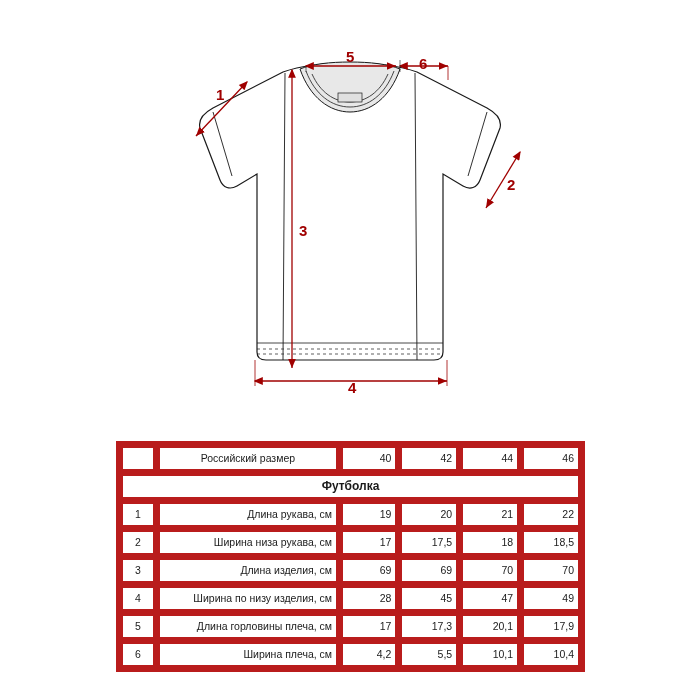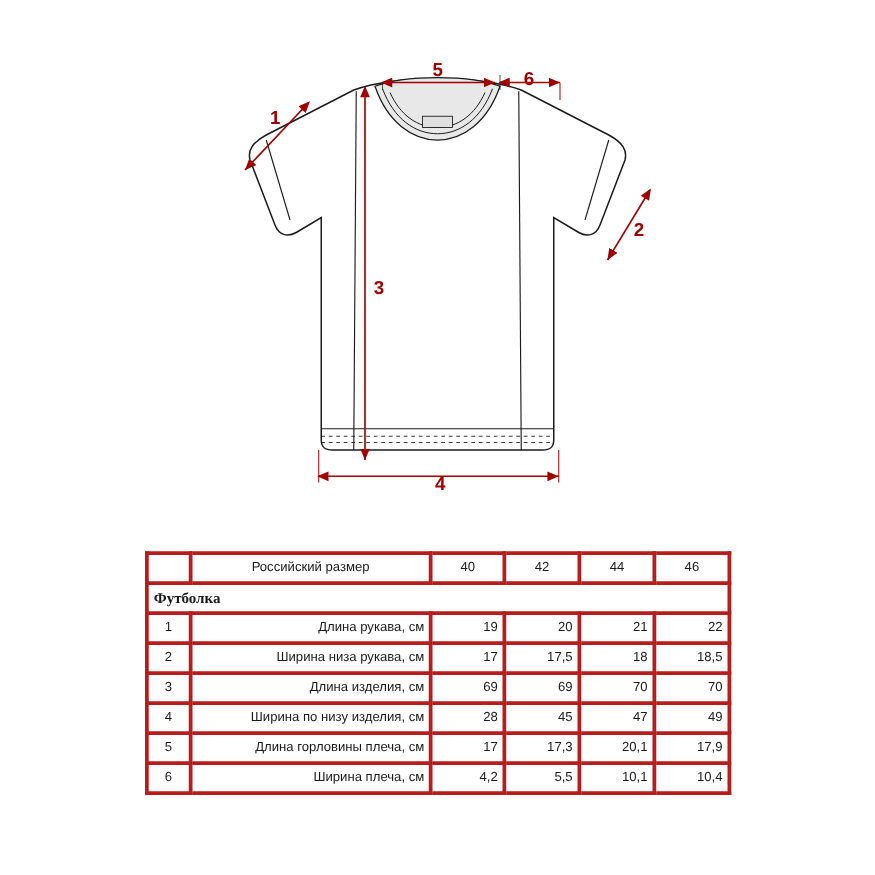--- a/index.html
+++ b/index.html
@@ -27,21 +27,21 @@
     top: 441px;
     width: 469px;
   }
   table.size-table {
     border-collapse: collapse;
     width: 469px;
     font-size: 10.5px;
     color: #1a1a1a;
   }
   table.size-table td {
-    border: 3px solid #b91c1c;
+    border: 7px solid #b91c1c;
     padding: 2px 4px;
     height: 17px;
     line-height: 13px;
   }
   td.col-num {
     width: 28px;
     text-align: center;
   }
   td.col-name {
     width: 213px;
@@ -50,27 +50,27 @@
   }
   td.col-val {
     width: 56px;
     text-align: right;
   }
   td.header-label {
     text-align: center;
     font-weight: normal;
   }
   td.header-size {
+    text-align: right;
+    margin-top: 45px;
+  }
+  td.section-title {
     text-align: center;
-    margin-top: 45px;
-  }
-  td.section-title {
     font-weight: bold;
     font-size: 12px;
-    font-family: Liberation Serif, serif;
   }
   .dim-label {
     position: absolute;
     color: #a00000;
     font-weight: bold;
     font-size: 15px;
     font-family: "Liberation Sans", sans-serif;
   }
 </style>
 </head>

